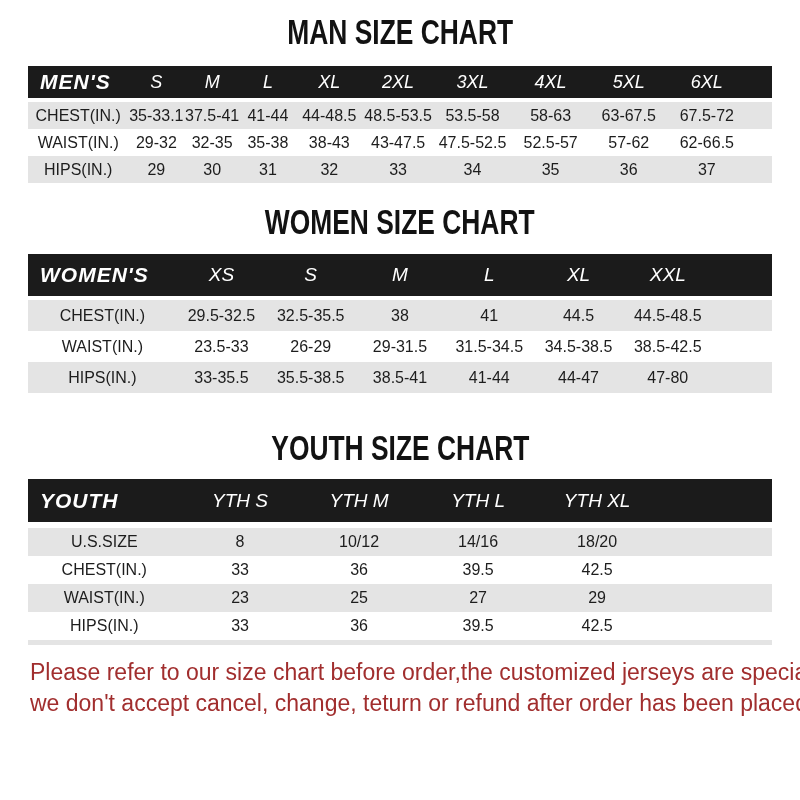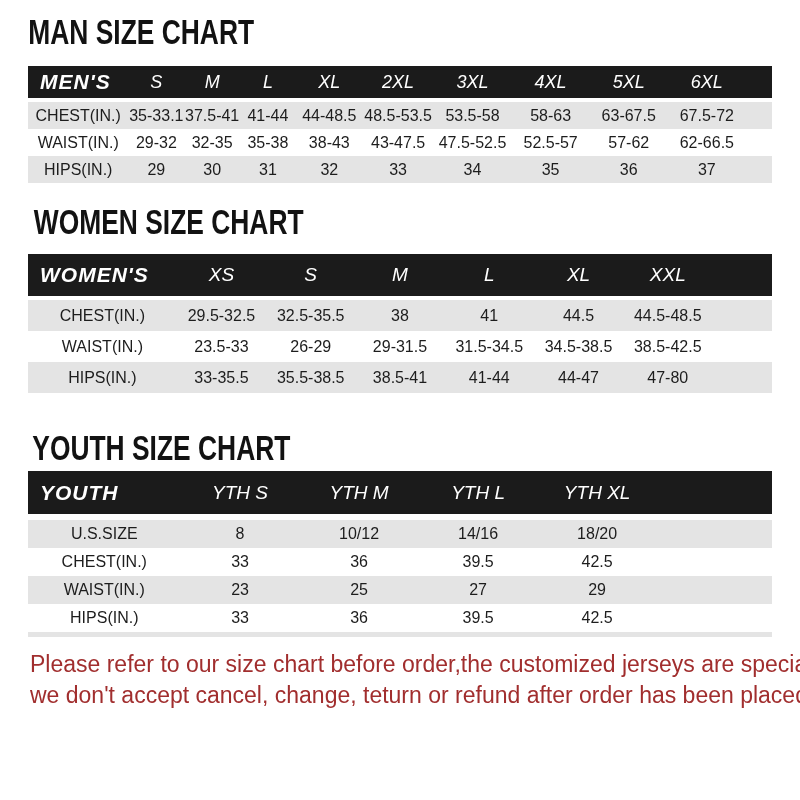--- a/index.html
+++ b/index.html
@@ -31,35 +31,35 @@
     font-weight: 800;
     color: #171717;
     letter-spacing: 1px;
     transform: scale(0.76, 1.08);
     white-space: nowrap;
   }
 
   
   .section-title {
     margin: 0;
-    text-align: left;
+    text-align: center;
     font-size: 33px;
     font-weight: 800;
     color: #121212;
     line-height: 38px;
     white-space: nowrap;
   }
   .section-title > span {
     display: inline-block;
     transform: scale(0.8, 1.05);
     white-space: nowrap;
   }
   .section-title.man   { margin-top: 13px; margin-bottom: 15px; }
   .section-title.women { margin-top: 20px; margin-bottom: 13px; }
-  .section-title.youth { margin-top: 36px; margin-bottom: 4px; }
+  .section-title.youth { margin-top: 36px; margin-bottom: 12px; }
 
   
   table.size-table {
     width: 744px;
     margin: 0 auto;
     border-collapse: separate;
     border-spacing: 0;
     table-layout: fixed;
   }
   table.size-table thead th {

